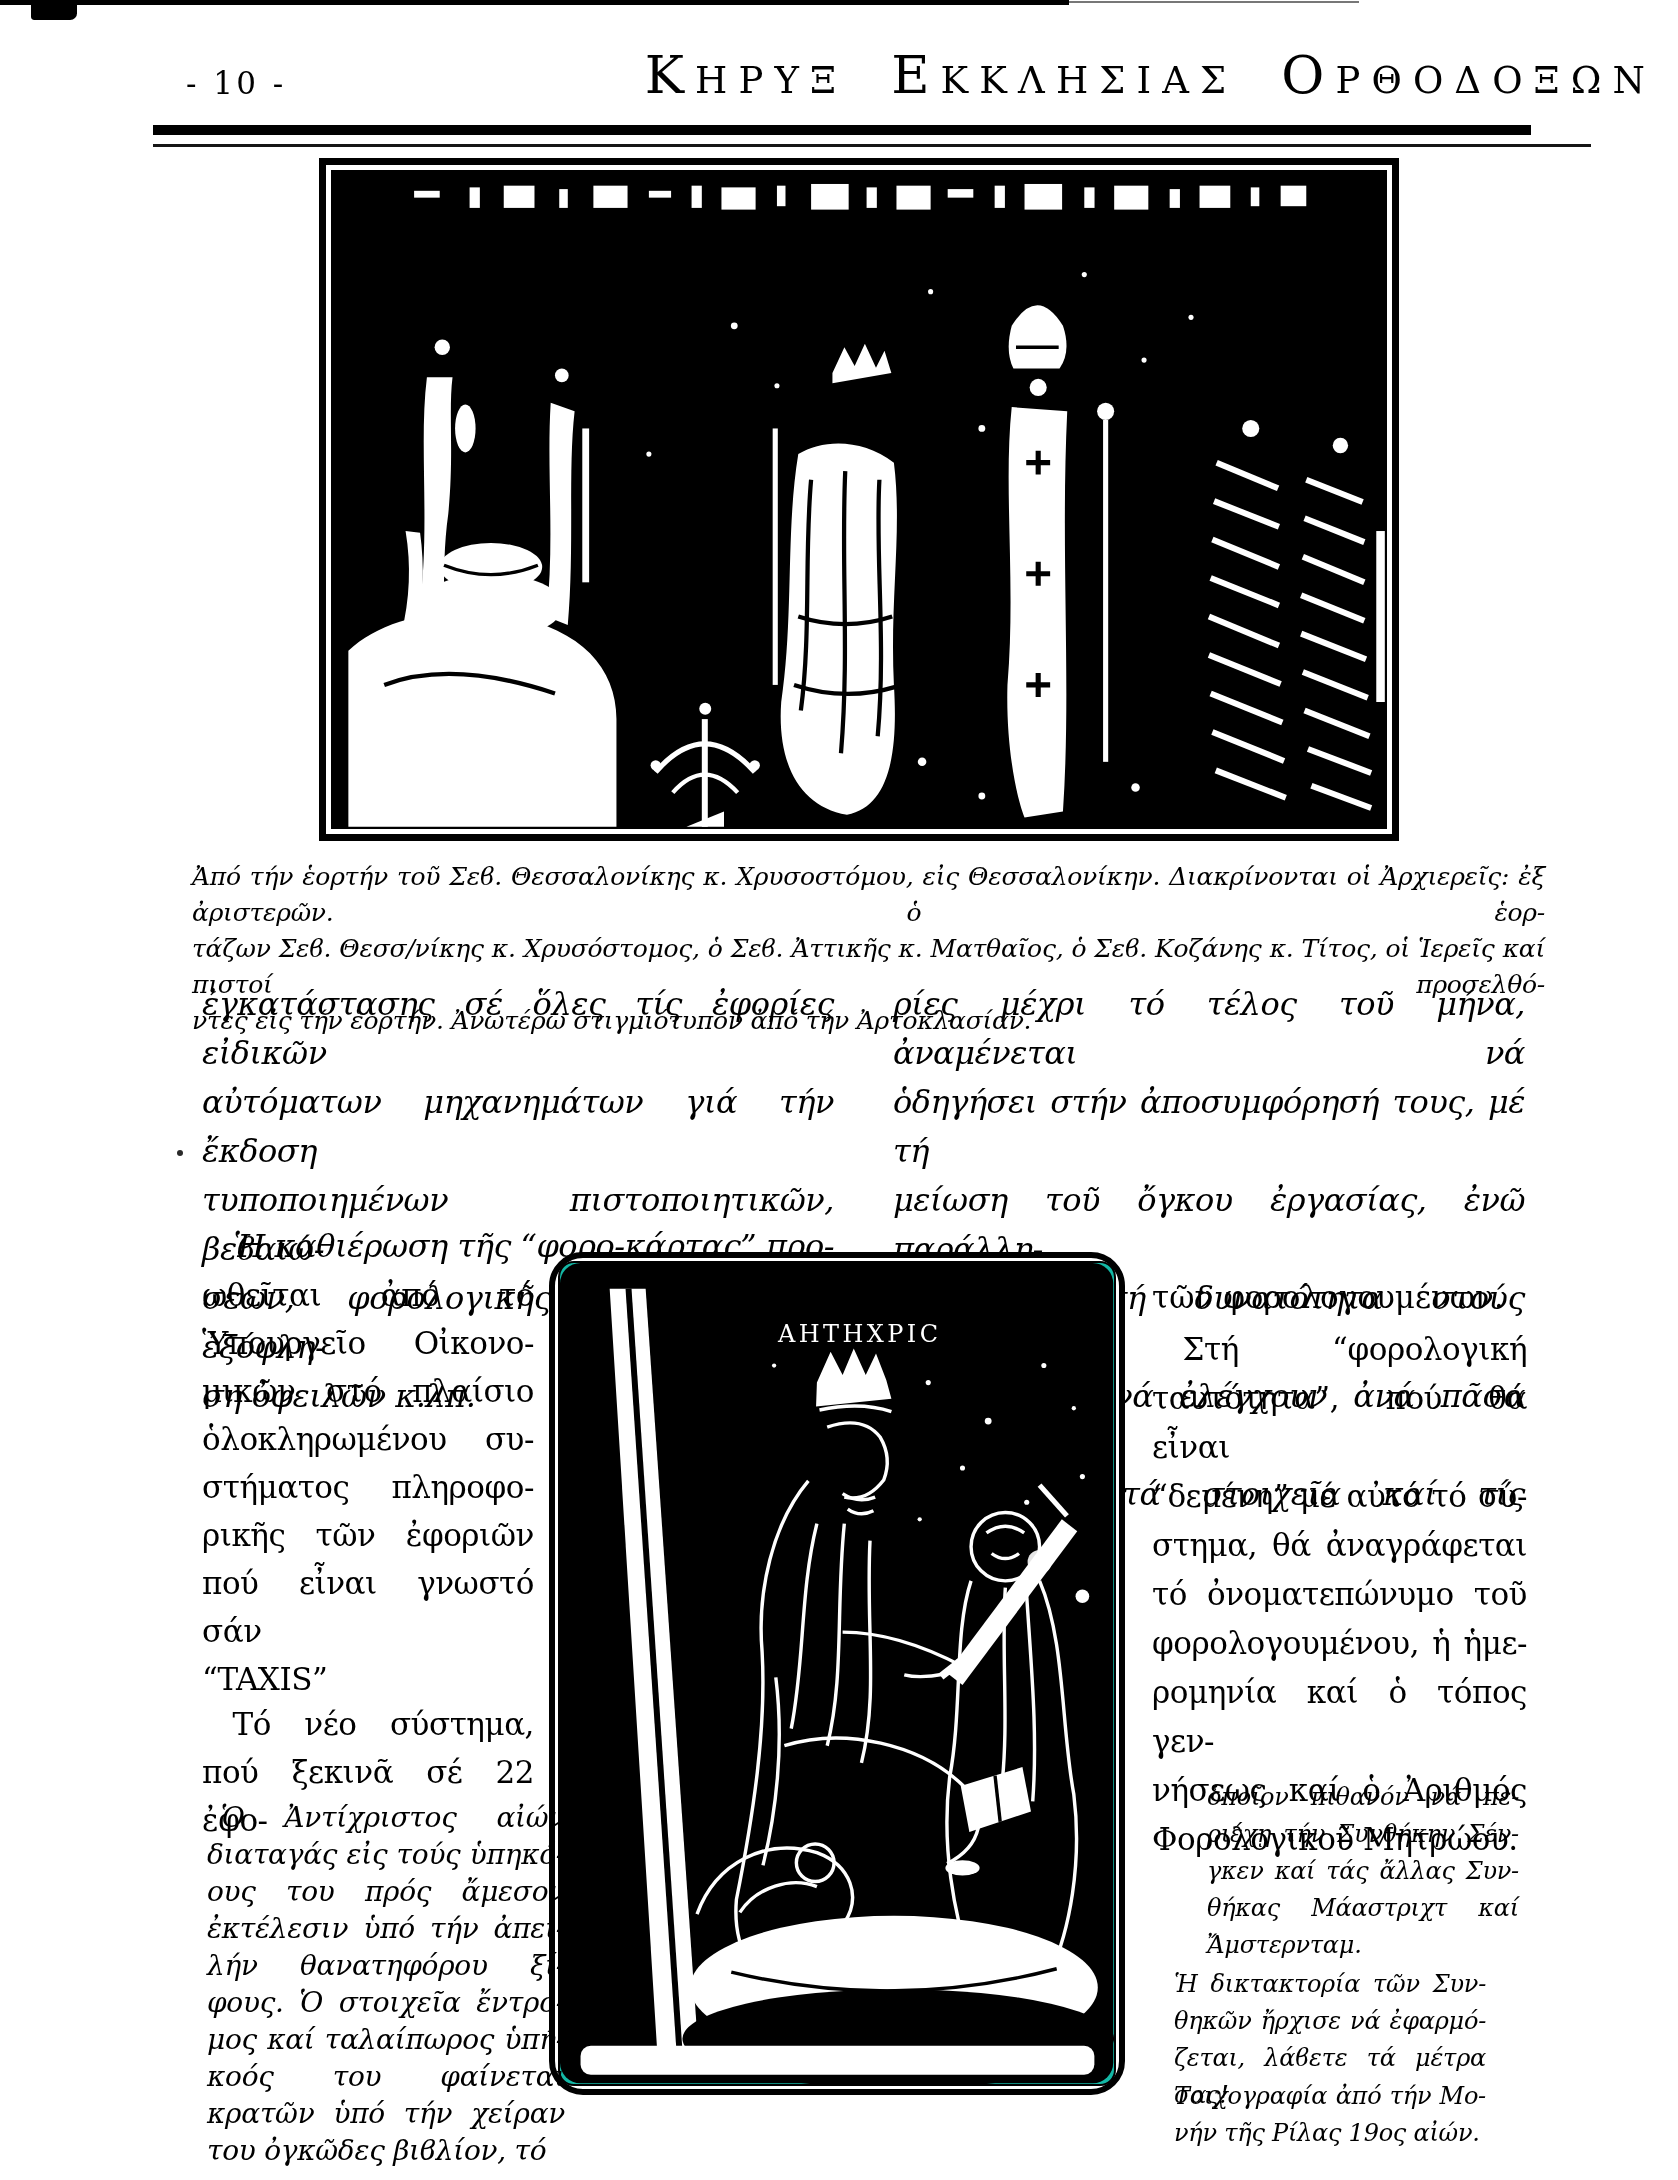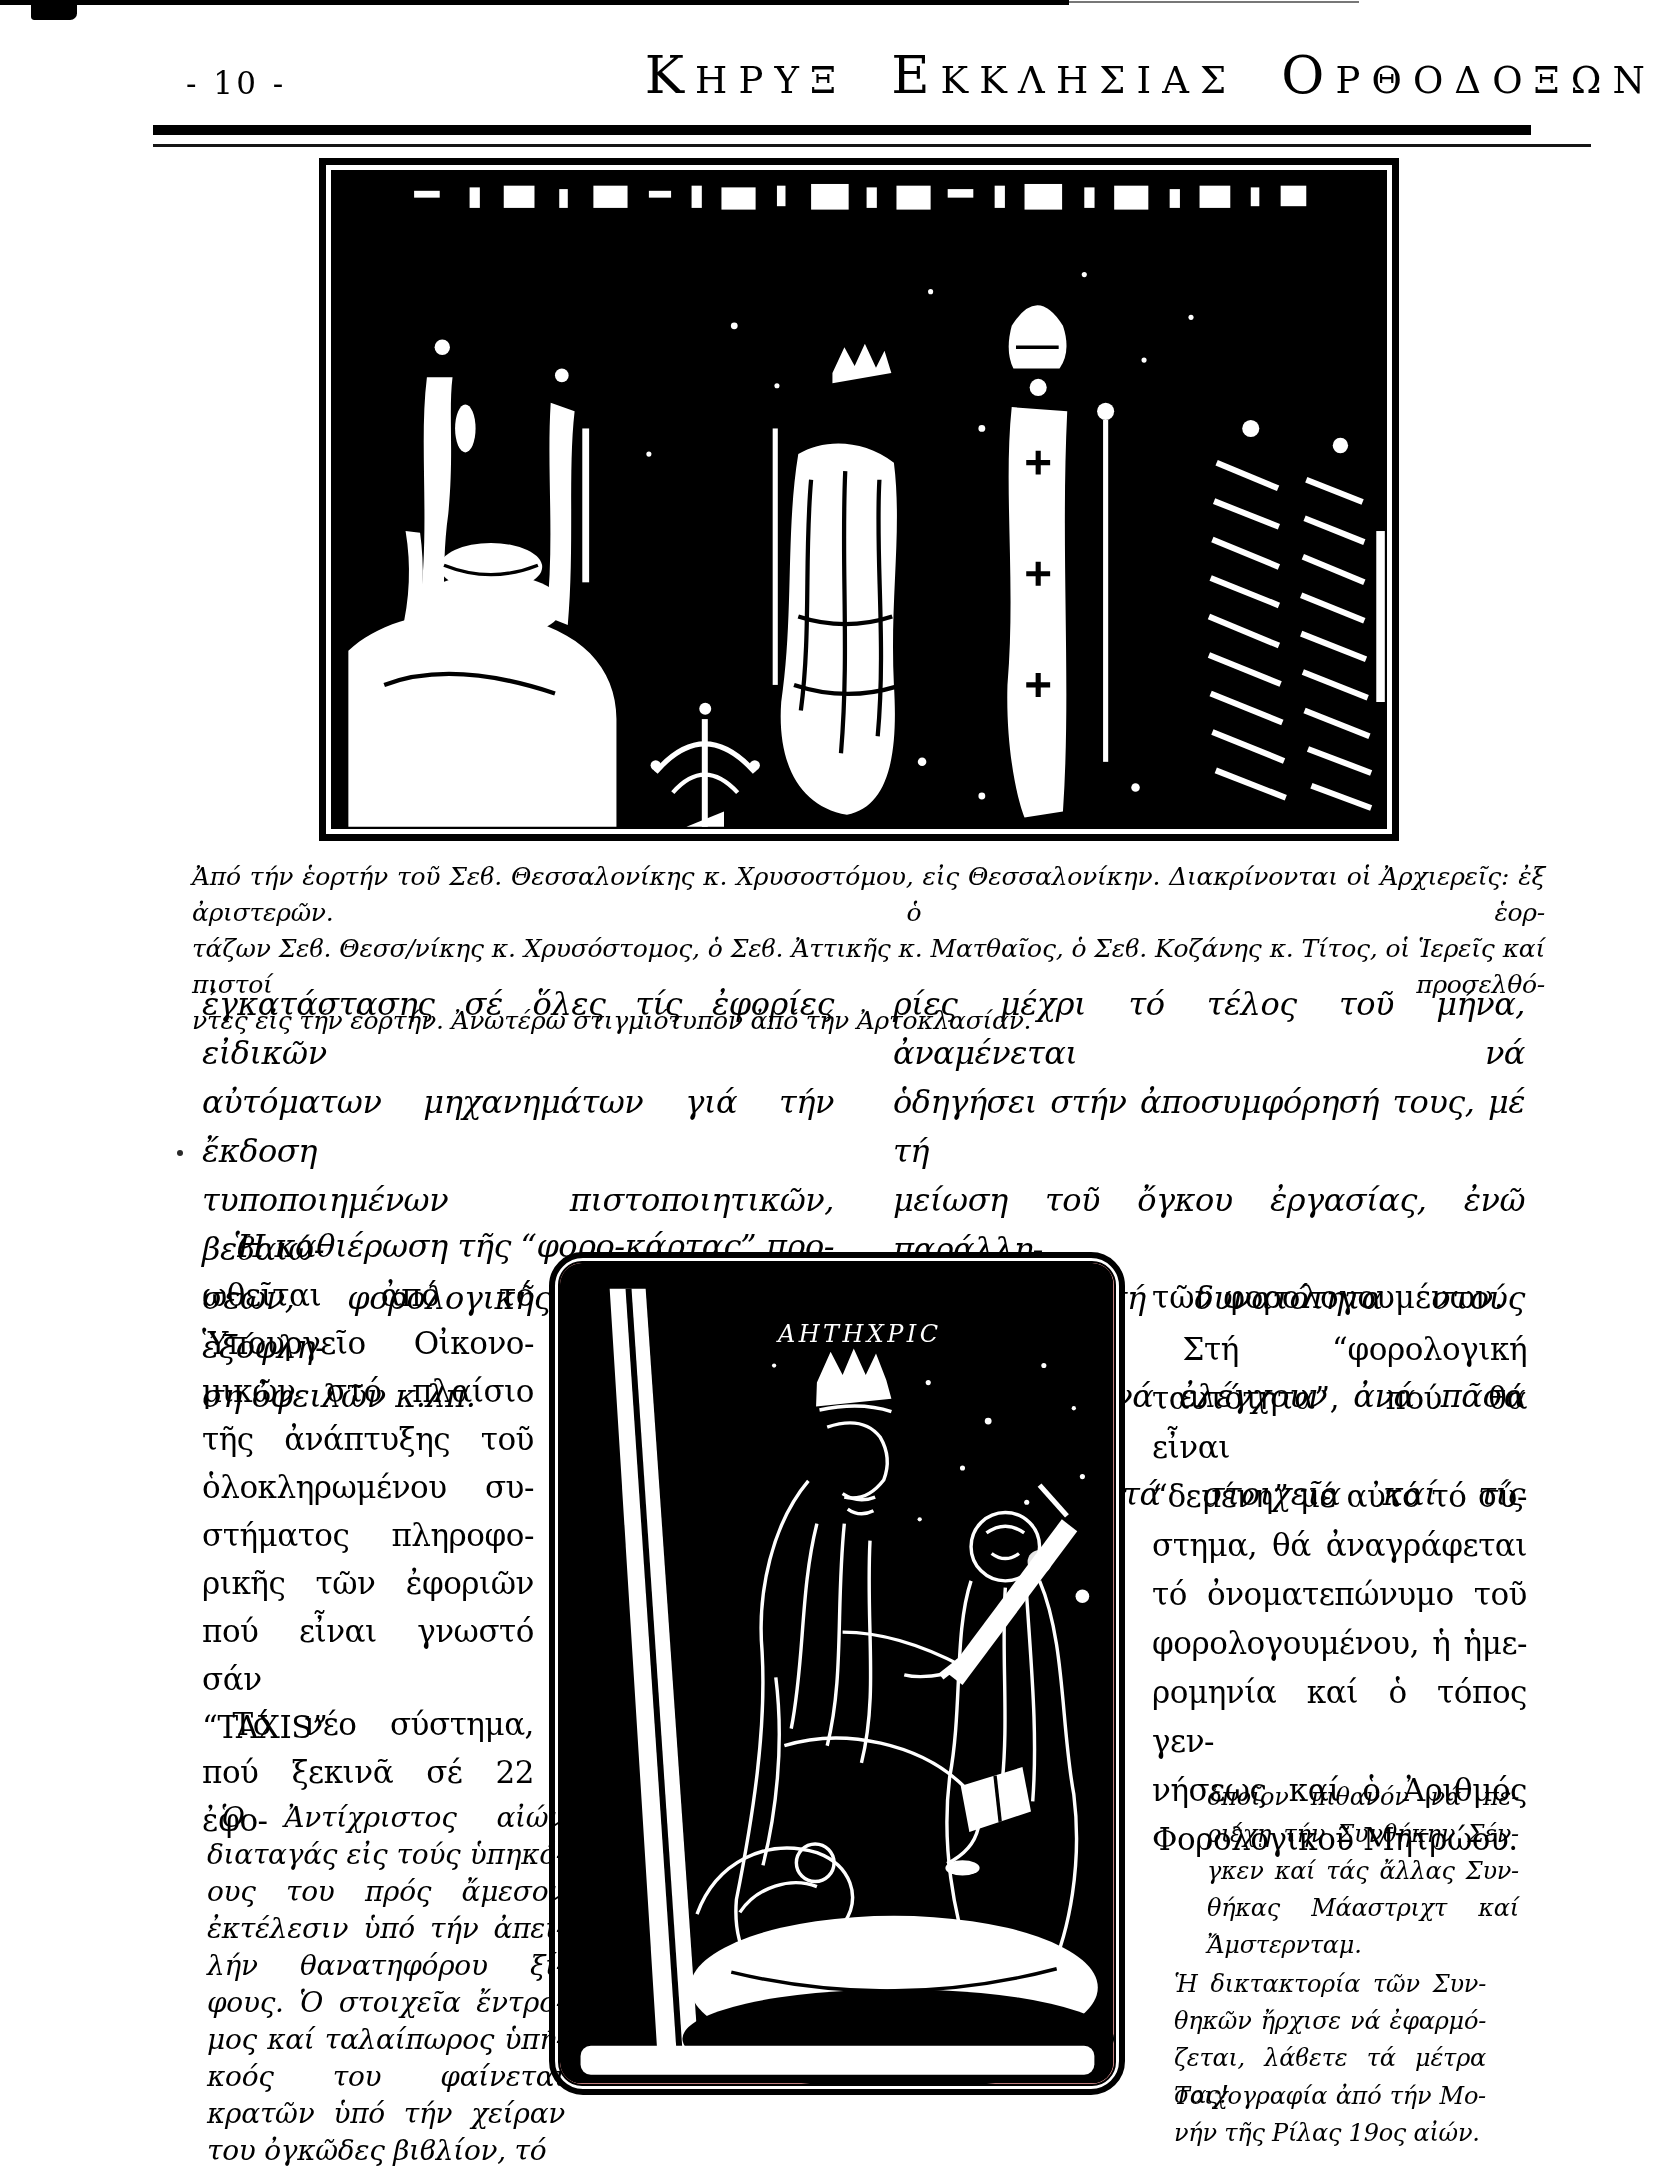--- a/index.html
+++ b/index.html
@@ -48,21 +48,21 @@
   .cap-italic{font-style:italic;letter-spacing:-0.01em;}
   .l-cap{left:207px;top:1799px;width:358px;font-size:28px;line-height:37px;}
   .r-cap-1{left:1174px;top:1779px;width:312px;font-size:24px;line-height:37px;margin-left:33px;}
   .r-cap-2{left:1174px;top:1966px;width:312px;font-size:24px;line-height:37px;}
   .r-cap-3{left:1174px;top:2078px;width:312px;font-size:24px;line-height:37px;}
   
   .fresco-frame{
     left:549px;top:1252px;width:576px;height:843px;box-sizing:border-box;
     border:6.8px solid #000;border-radius:34px;background:#fff;padding:3.4px;
   }
-  .fresco-inner{width:100%;height:100%;box-sizing:border-box;border:2.6px solid #000;border-radius:24px;background:#fca5a5;overflow:hidden;font-style:italic;}
+  .fresco-inner{width:100%;height:100%;box-sizing:border-box;border:2.6px solid #000;border-radius:16px;background:#14b8a6;overflow:hidden;}
   .fresco-inner svg{display:block;width:100%;height:100%;}
 </style>
 </head>
 <body>
 
 <div class="page">
 
   <div class="abs scanline"></div>
   <div class="abs scanline2"></div>
   <div class="abs scanblob"></div>
@@ -220,21 +220,20 @@
       <div class="tline">σεων, φορολογικῆς ἐνημερότητας, ἐξόφλη-</div>
       <div class="tline tlast">ση ὀφειλῶν κ.λπ.</div>
     </div>
   <div class="abs body-col tblock l-head">
       <div class="tline"> Ἡ καθιέρωση τῆς “φορο-κάρτας” προ-</div>
     </div>
   <div class="abs narrow-col tblock l-narrow-a">
       <div class="tline">ωθεῖται ἀπό τό</div>
       <div class="tline">Ὑπουργεῖο Οἰκονο-</div>
       <div class="tline">μικῶν στό πλαίσιο</div>
-      <div class="tline">τῆς ἀνάπτυξης τοῦ</div>
       <div class="tline">ὁλοκληρωμένου συ-</div>
       <div class="tline">στήματος πληροφο-</div>
       <div class="tline">ρικῆς τῶν ἐφοριῶν</div>
       <div class="tline">πού εἶναι γνωστό σάν</div>
       <div class="tline tlast">“TAXIS”</div>
     </div>
   <div class="abs narrow-col tblock l-narrow-b">
       <div class="tline"> Τό νέο σύστημα,</div>
       <div class="tline">πού ξεκινᾶ σέ 22 ἐφο-</div>
     </div>

